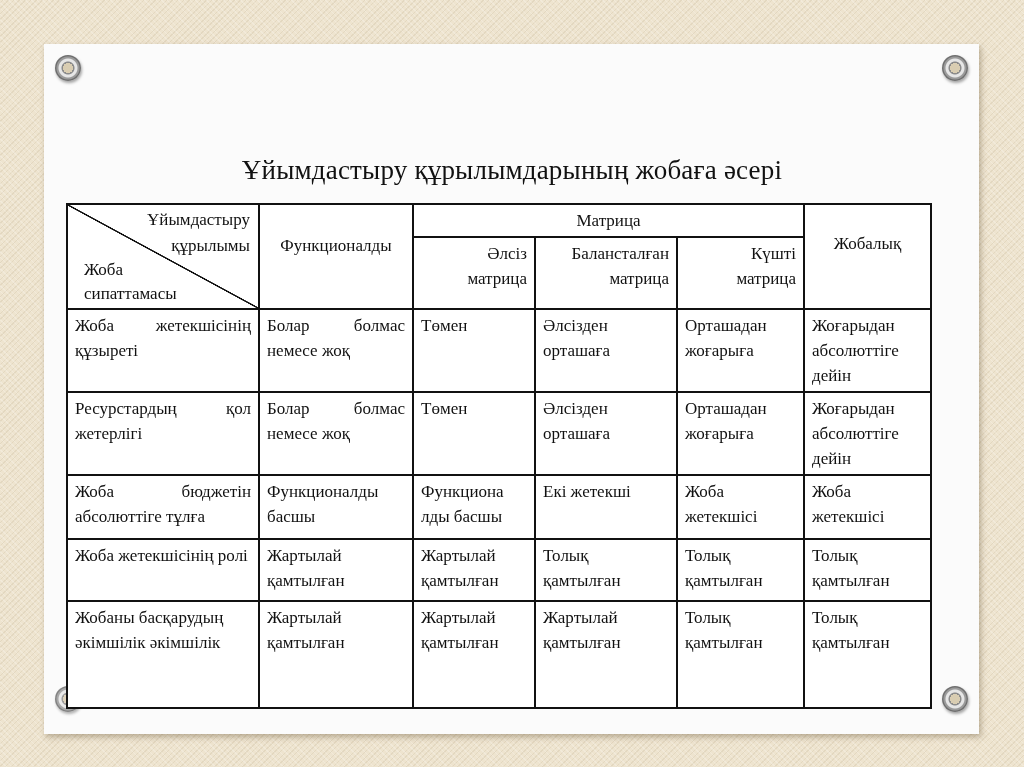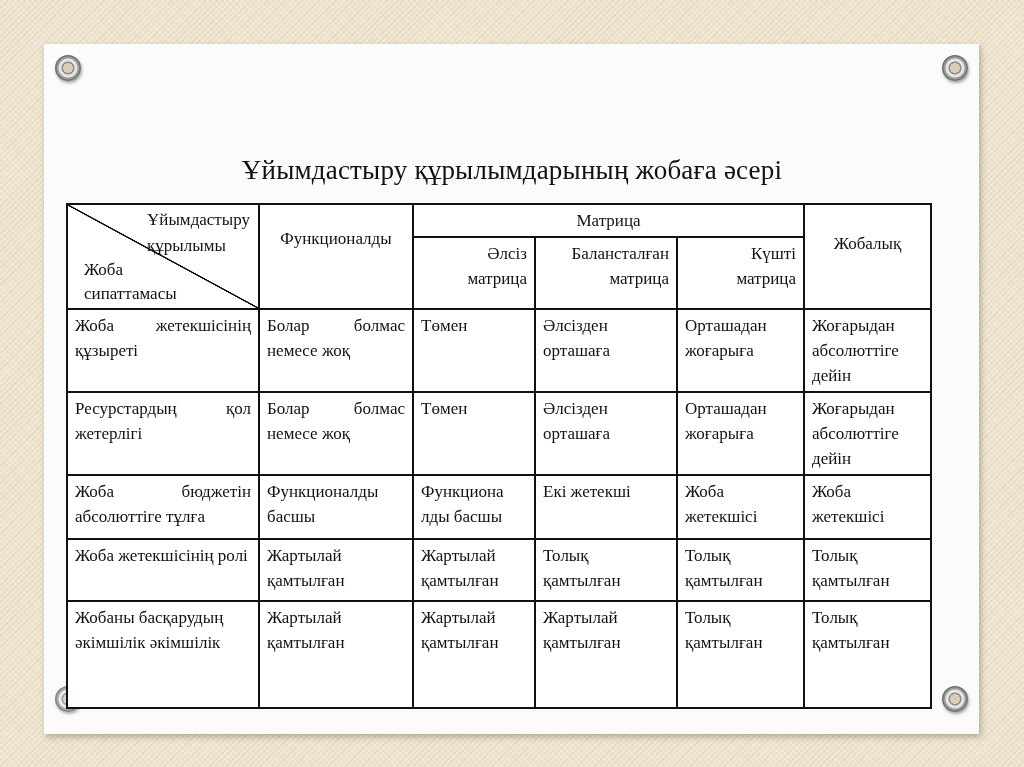--- a/index.html
+++ b/index.html
@@ -74,20 +74,21 @@
     td.diag {
       position: relative;
       padding: 0;
       background:
         linear-gradient(to top right, transparent calc(50% - 1px), #111 calc(50% - 0.5px), #111 calc(50% + 0.5px), transparent calc(50% + 1px));
     }
     .diag-top {
       position: absolute;
       right: 8px;
       top: 2px;
+      text-align: right;
       line-height: 26px;
     }
     .diag-bottom {
       position: absolute;
       left: 16px;
       bottom: 2px;
       line-height: 24px;
     }
     .cell-line { display: block; }
   </style>
@@ -116,21 +117,21 @@
     <td class="diag" rowspan="2">
       <div class="diag-top">
         <span class="cell-line">Ұйымдастыру</span>
         <span class="cell-line">құрылымы</span>
       </div>
       <div class="diag-bottom">
         <span class="cell-line">Жоба</span>
         <span class="cell-line">сипаттамасы</span>
       </div>
     </td>
-    <td class="hdr" rowspan="2" style="vertical-align:top;padding-top:21px;">Функционалды</td>
+    <td class="hdr" rowspan="2" style="vertical-align:top;padding-top:28px;">Функционалды</td>
     <td class="hdr hdr-top" colspan="3">Матрица</td>
     <td class="hdr" rowspan="2" style="vertical-align:top;padding-top:26px;">Жобалық</td>
   </tr>
   <tr style="height:72px">
     <td class="sub">
       <span class="cell-line">Әлсіз</span>
       <span class="cell-line">матрица</span>
     </td>
     <td class="sub">
       <span class="cell-line">Балансталған</span>

